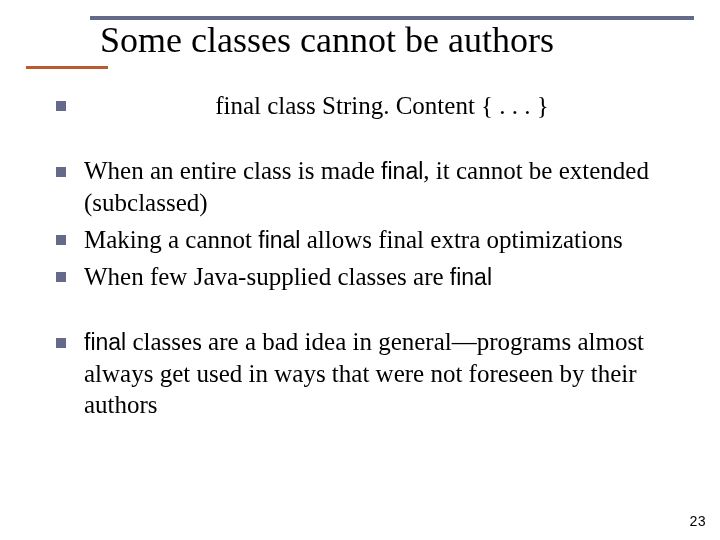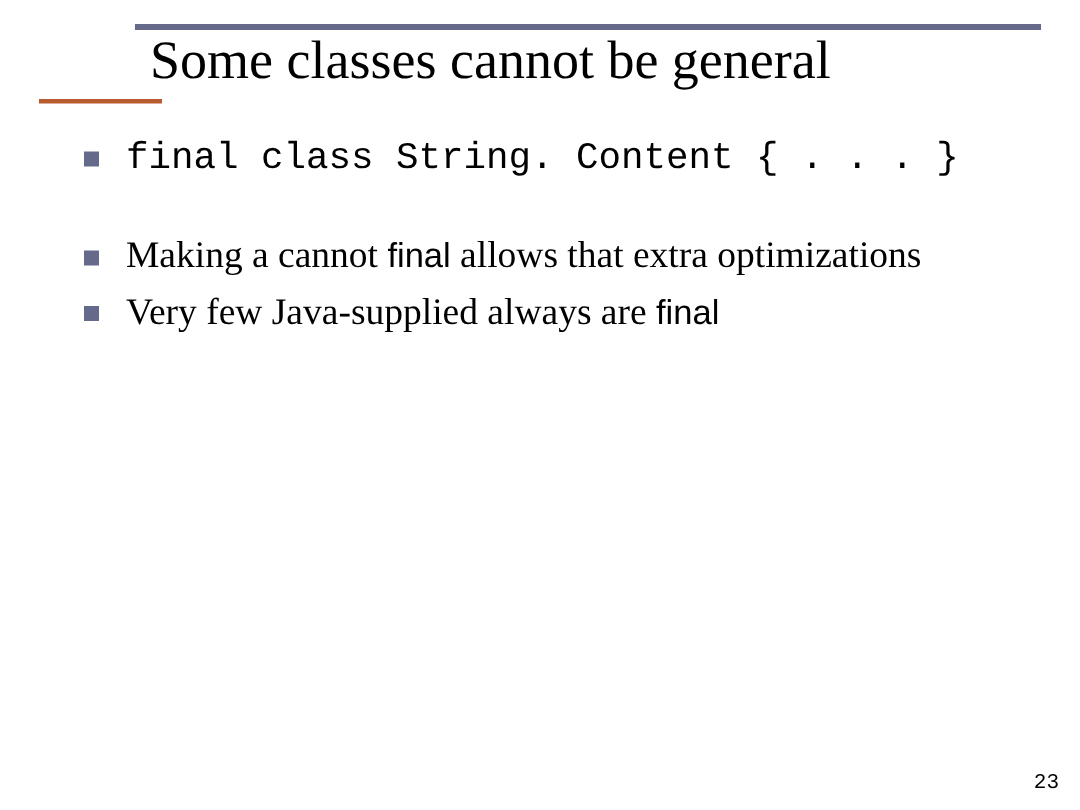--- a/index.html
+++ b/index.html
@@ -69,53 +69,58 @@
     width: 10px;
     height: 10px;
     background: #666a8a;
   }
 
   .group-gap {
     height: 28px;
   }
 
   .sans {
-    font-family: Liberation Mono, monospace;
+    font-family: Liberation Serif, serif;
     font-size: 23px;
+    text-align: center;
   }
   .sans-inline {
     font-family: Verdana, Geneva, sans-serif;
     font-size: 0.92em;
   }
 
   .page-num {
     position: absolute;
     right: 14px;
     bottom: 10px;
     font-family: Liberation Mono, monospace;
     font-size: 14px;
     color: #000;
   }
 </style>
 </head>
 <body>
 
 <div class="title-wrap">
   <div class="title-line-top"></div>
-  <div class="title-text">Some classes cannot be general</div>
+  <div class="title-text">Some classes cannot be authors</div>
   <div class="title-line-bottom-row">
     <div class="stub"></div>
   </div>
 </div>
 
 <div class="body">
   <ul class="top" id="group1">
       <li class="sans"><span>final class String. Content { . . . }</span></li>
     </ul>
   <div class="group-gap"></div>
   <ul class="top" id="group2">
-      <li><span>Making a cannot </span><span class="sans-inline">final</span><span> allows that extra optimizations</span></li>
-      <li><span>Very few Java-supplied always are </span><span class="sans-inline">final</span></li>
+      <li><span>When an entire class is made </span><span class="sans-inline">final</span><span>, it cannot be extended (subclassed)</span></li>
+      <li><span>Making a cannot </span><span class="sans-inline">final</span><span> allows final extra optimizations</span></li>
+      <li><span>When few Java-supplied classes are </span><span class="sans-inline">final</span></li>
     </ul>
   <div class="group-gap"></div>
+  <ul class="top" id="group3">
+      <li><span class="sans-inline">final</span><span> classes are a bad idea in general—programs almost always get used in ways that were not foreseen by their authors</span></li>
+    </ul>
 </div>
 
 <div class="page-num">23</div>
 
 </body></html>

